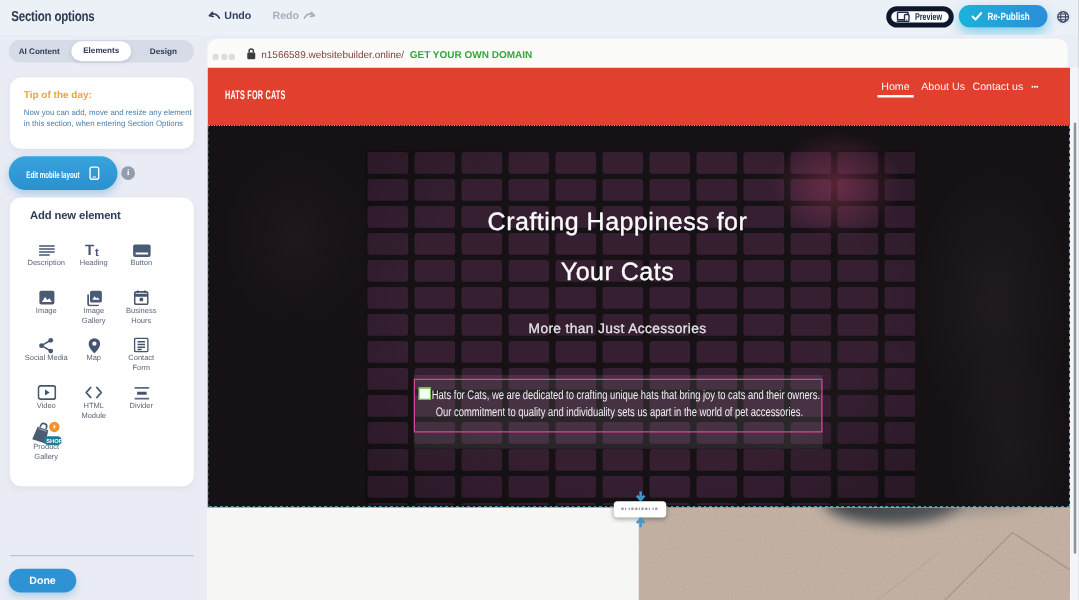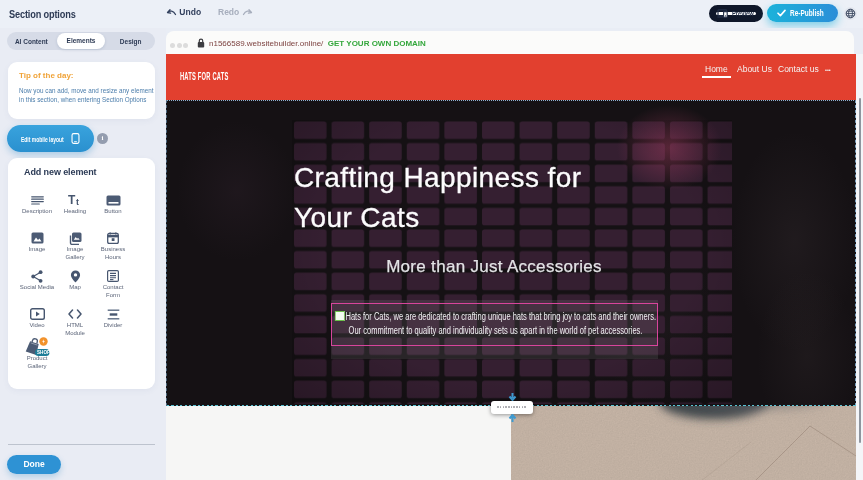--- a/index.html
+++ b/index.html
@@ -4,21 +4,21 @@
 <style>
   * { margin:0; padding:0; box-sizing:border-box; }
   html,body { width:863px; height:480px; overflow:hidden; }
   body { font-family:"Liberation Sans", sans-serif; position:relative; background:#eaedf4; }
 
   
   #topbar { position:absolute; left:0; top:0; width:863px; height:28px; background:#ecf0f7;padding-left:27px; }
   #topbar .title { position:absolute; left:9px; top:8px; font-size:11.5px; font-weight:bold; color:#2e3b55; letter-spacing:-0.2px; transform:scaleX(0.8); transform-origin:left; white-space:nowrap; }
   #undo { position:absolute; left:166px; top:7px; font-size:8.5px; font-weight:bold; color:#33415e; }
   #redo { position:absolute; left:218px; top:7px; font-size:8.5px; font-weight:bold; color:#a7aebd; }
-  #btn-preview { position:absolute; left:709px; top:5px; width:54px; height:17px; background:#fff; border:7px solid #0f172a; border-radius:9px; display:flex; align-items:center; justify-content:center; gap:3px; font-size:8px; font-weight:bold; color:#222e47; }
+  #btn-preview { position:absolute; left:709px; top:5px; width:54px; height:17px; background:#fff; border:4px solid #0f172a; border-radius:9px; display:flex; align-items:center; justify-content:center; gap:3px; font-size:8px; font-weight:bold; color:#222e47; }
   #btn-republish { position:absolute; left:767px; top:4px; width:71px; height:18px; background:linear-gradient(90deg,#1cb2da,#2a8ed8); border-radius:10px; display:flex; align-items:center; justify-content:center; gap:4px; font-size:8.5px; font-weight:bold; color:#fff; box-shadow:0 4px 9px rgba(40,180,220,0.55); }
   #btn-globe { position:absolute; left:844px; top:7px; width:13px; height:13px; border-radius:50%; background:#e3e7ef; display:flex; align-items:center; justify-content:center; }
 
   
   #sidebar { position:absolute; left:0; top:28px; width:199px; height:452px; background:#e9ecf4; }
   #tabs { position:absolute; left:7px; top:4px; width:148px; height:18px; background:#d6dbe7; border-radius:9px; display:flex; align-items:center; }
   #tabs .tab { flex:1; text-align:center; font-size:6.5px; font-weight:bold; color:#2e3b55; }
   #tabs .sel { background:#fff; border-radius:8px; height:16px; line-height:16px; margin:0 1px; box-shadow:0 1px 3px rgba(50,70,110,0.18); }
   #tipcard { position:absolute; left:8px; top:34px; width:147px; height:57px; background:#fff; border-radius:9px; box-shadow:0 2px 6px rgba(60,80,130,0.06); }
   #tipcard .h { position:absolute; left:11px; top:9px; font-size:8px; font-weight:bold; color:#f0a338; }
@@ -53,22 +53,22 @@
   #nav-about { left:571px; }
   #nav-contact { left:612px; }
   #nav-dots { left:659px; font-size:5.5px; top:12.5px; letter-spacing:0; }
 
   
   #hero { position:absolute; left:0; top:46px; width:690px; height:305.5px; background:#151114; border-top:1px dotted rgba(165,205,240,0.85); border-left:1px dashed rgba(130,180,220,0.55); border-right:1px dashed rgba(150,200,235,0.8); }
   #hero .blotch { position:absolute; border-radius:50%; }
   #tiles { position:absolute; left:125px; top:19px; width:440px; height:284px; }
   #tilevig { position:absolute; left:125px; top:19px; width:440px; height:284px; background:radial-gradient(ellipse at 50% 45%, rgba(0,0,0,0) 60%, rgba(0,0,0,0.25) 100%); }
   #heroglow { position:absolute; left:450px; top:4px; width:105px; height:85px; background:radial-gradient(closest-side, rgba(190,70,110,0.42), rgba(190,70,110,0) 100%); }
-  #htext { position:absolute; left:127px; top:57px; width:400px; color:#fcfcfd; font-size:28px; line-height:40px; letter-spacing:0.4px; -webkit-text-stroke:0.3px #fcfcfd; }
-  #hsub { position:absolute; left:127px; top:156px; width:400px; text-align:center; color:#e3e3e6; font-size:17px; letter-spacing:0.3px; -webkit-text-stroke:0.25px #e3e3e6; }
+  #htext { position:absolute; left:127px; top:57px; width:400px; text-align:center; color:#fcfcfd; font-size:20px; line-height:40px; letter-spacing:0.4px; -webkit-text-stroke:0.3px #fcfcfd; }
+  #hsub { position:absolute; left:127px; top:156px; width:400px; text-align:center; color:#e3e3e6; font-size:11px; letter-spacing:0.3px; -webkit-text-stroke:0.25px #e3e3e6; }
   #hl-box { position:absolute; left:164px; top:199px; width:327px; height:59px; background:rgba(255,255,255,0.085); }
   #parabox { position:absolute; left:164px; top:202px; width:327px; height:43px; border:1px solid #d8459c; }
   #paratext { position:absolute; left:-54px; top:6px; width:435px; text-align:center; color:#efeff1; font-size:10px; line-height:14px; transform:scaleX(0.752); }
   #aisq { display:inline-block; width:13px; height:10px; background:#f4fbf2; border:1.5px solid #6cc04a; vertical-align:-1px; margin-right:1px; }
   #hero-bottomline { position:absolute; z-index:5; left:0; top:303.5px; width:690px; height:1.6px; background:repeating-linear-gradient(90deg,#58c3d3 0px,#58c3d3 2.2px,rgba(20,40,50,0.25) 2.2px,rgba(20,40,50,0.25) 4.4px); }
   #handle { position:absolute; z-index:6; left:323.5px; top:299.5px; width:42px; height:13px; background:#fff; border-radius:3px; box-shadow:0 1px 4px rgba(0,0,0,0.4); display:flex; align-items:center; justify-content:center; }
   #handle .dots { display:flex; gap:1.3px; }
   #handle .dots i { width:1.4px; height:1.4px; background:#a2a2a8; border-radius:50%; }
   .harrow { position:absolute; z-index:6; left:341px; width:9px; height:8px; }
 

